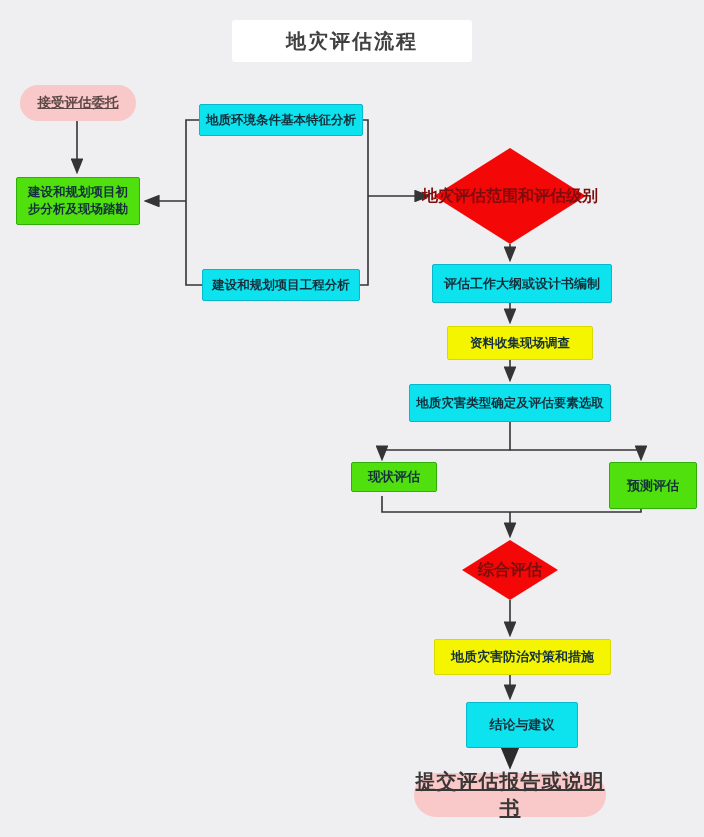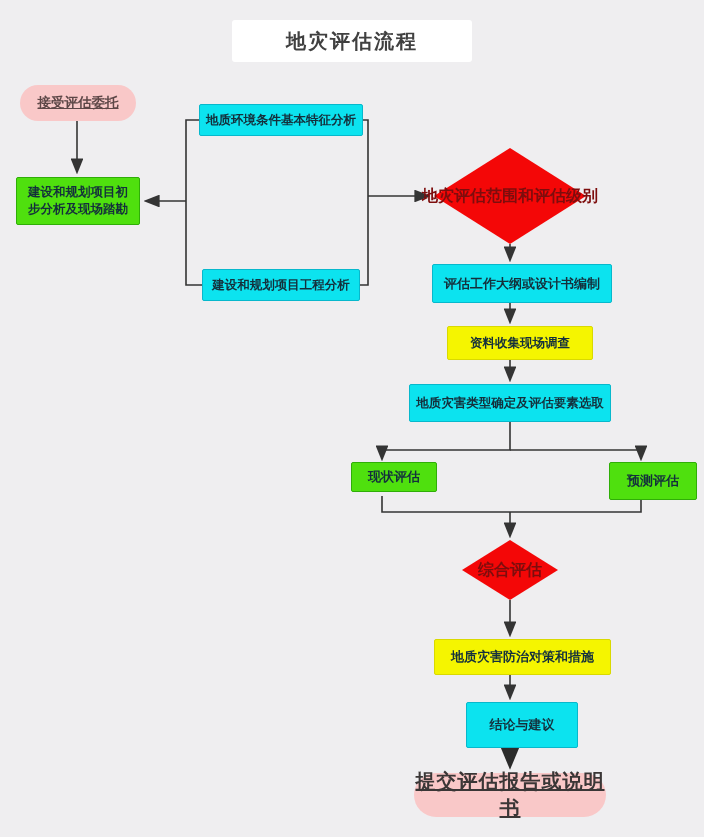--- a/index.html
+++ b/index.html
@@ -135,21 +135,21 @@
   <div class="diamond-label" style="left:440px;top:186px;width:140px;height:20px;">地灾评估范围和评估级别</div>
 
   <div class="node rect cyan md" style="left:420px;top:264px;width:180px;height:39px;">评估工作大纲或设计书编制</div>
 
   <div class="node rect yellow" style="left:447px;top:326px;width:146px;height:34px;">资料收集现场调查</div>
 
   <div class="node rect cyan" style="left:409px;top:384px;width:202px;height:38px;">地质灾害类型确定及评估要素选取</div>
 
   <div class="node rect green md" style="left:339px;top:462px;width:86px;height:24px;">现状评估</div>
 
-  <div class="node rect green md" style="left:597px;top:462px;width:88px;height:38px;">预测评估</div>
+  <div class="node rect green md" style="left:597px;top:462px;width:88px;height:47px;">预测评估</div>
 
   <div class="diamond-label" style="left:478px;top:562px;width:64px;height:16px;">综合评估</div>
 
   <div class="node rect yellow md" style="left:422px;top:639px;width:177px;height:36px;">地质灾害防治对策和措施</div>
 
   <div class="node rect cyan md" style="left:454px;top:702px;width:112px;height:46px;">结论与建议</div>
 
   <div class="node pill big" style="left:414px;top:773px;width:192px;height:44px;">提交评估报告或说明书</div>
 
 </div>

